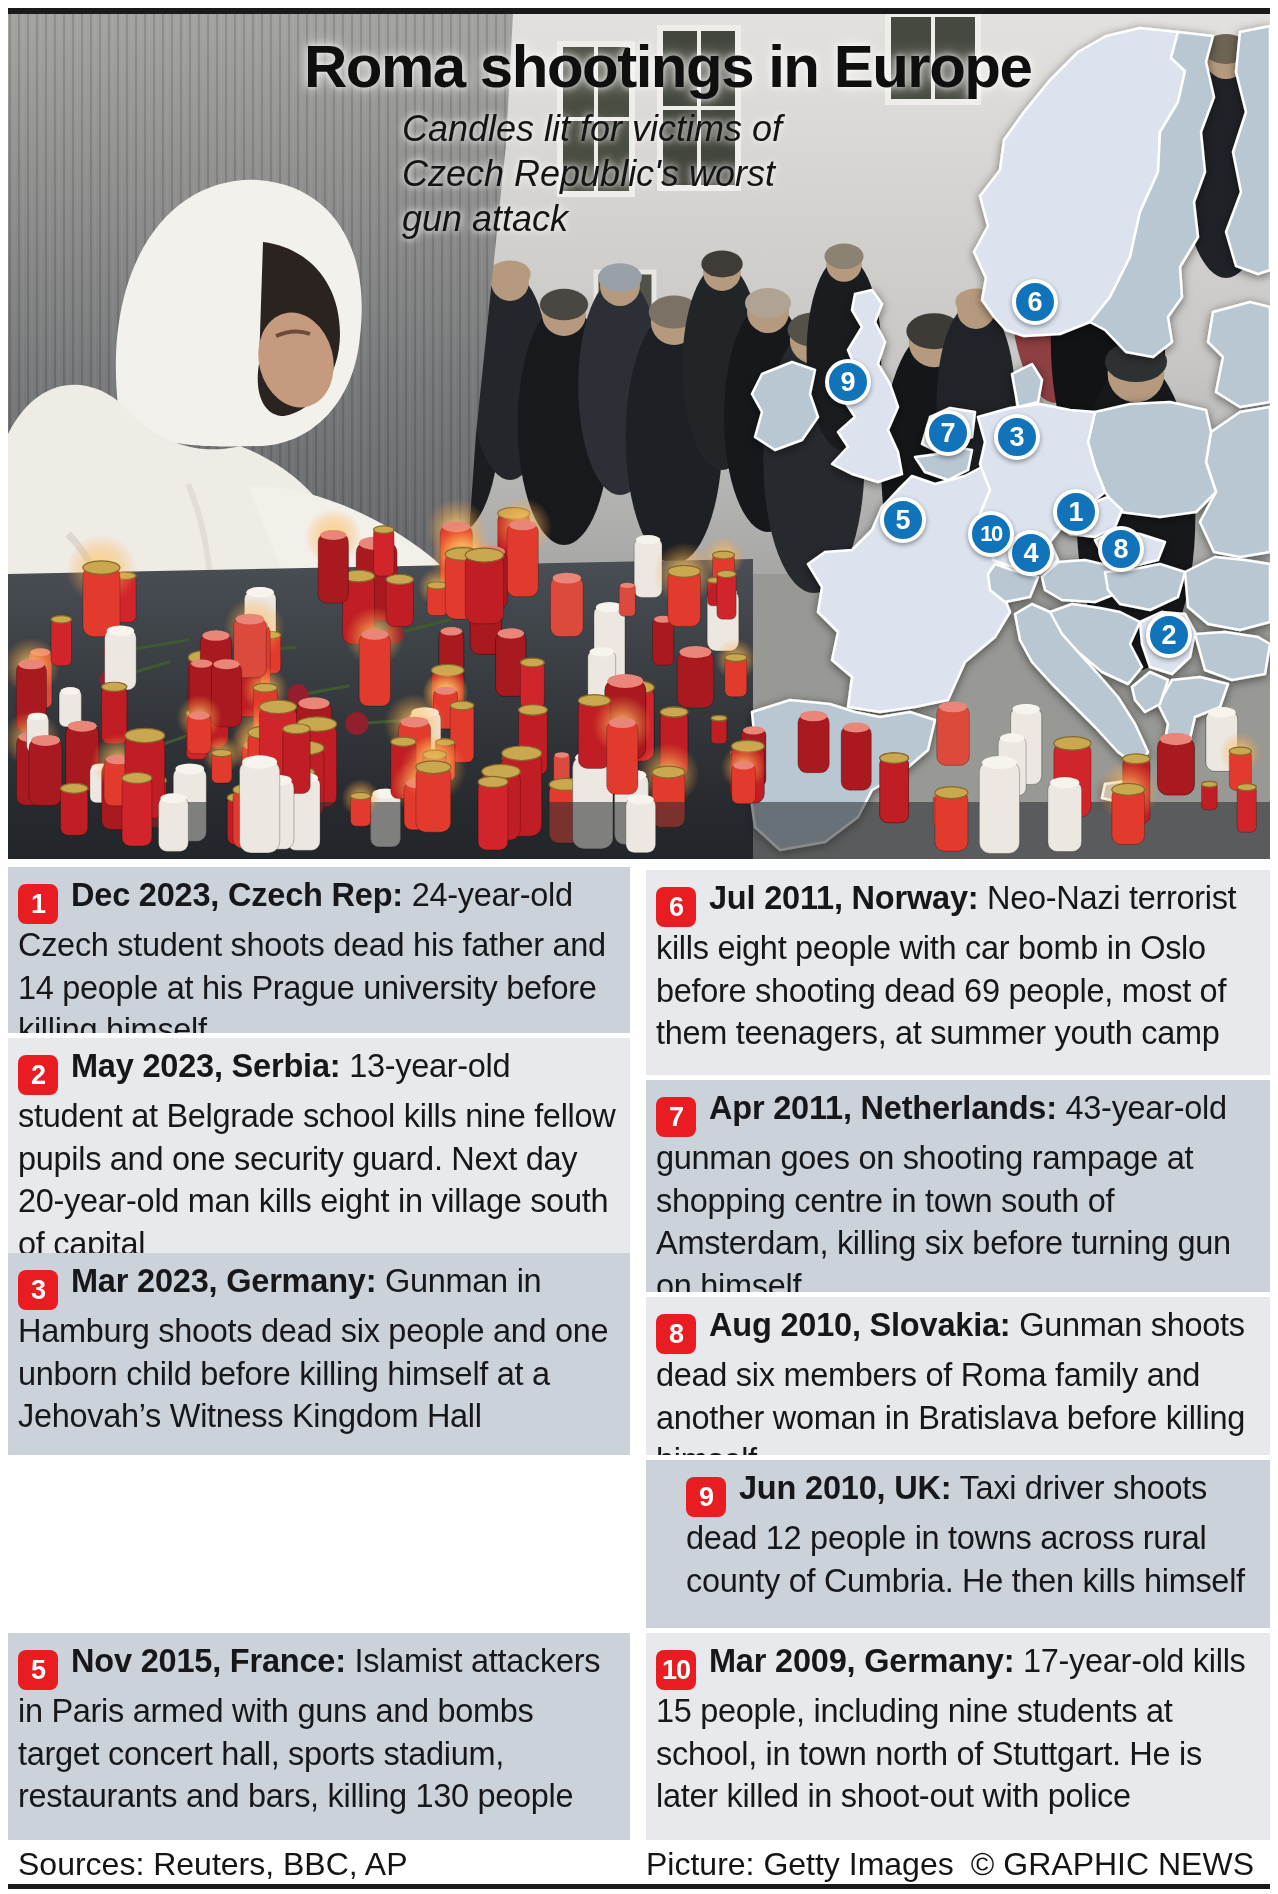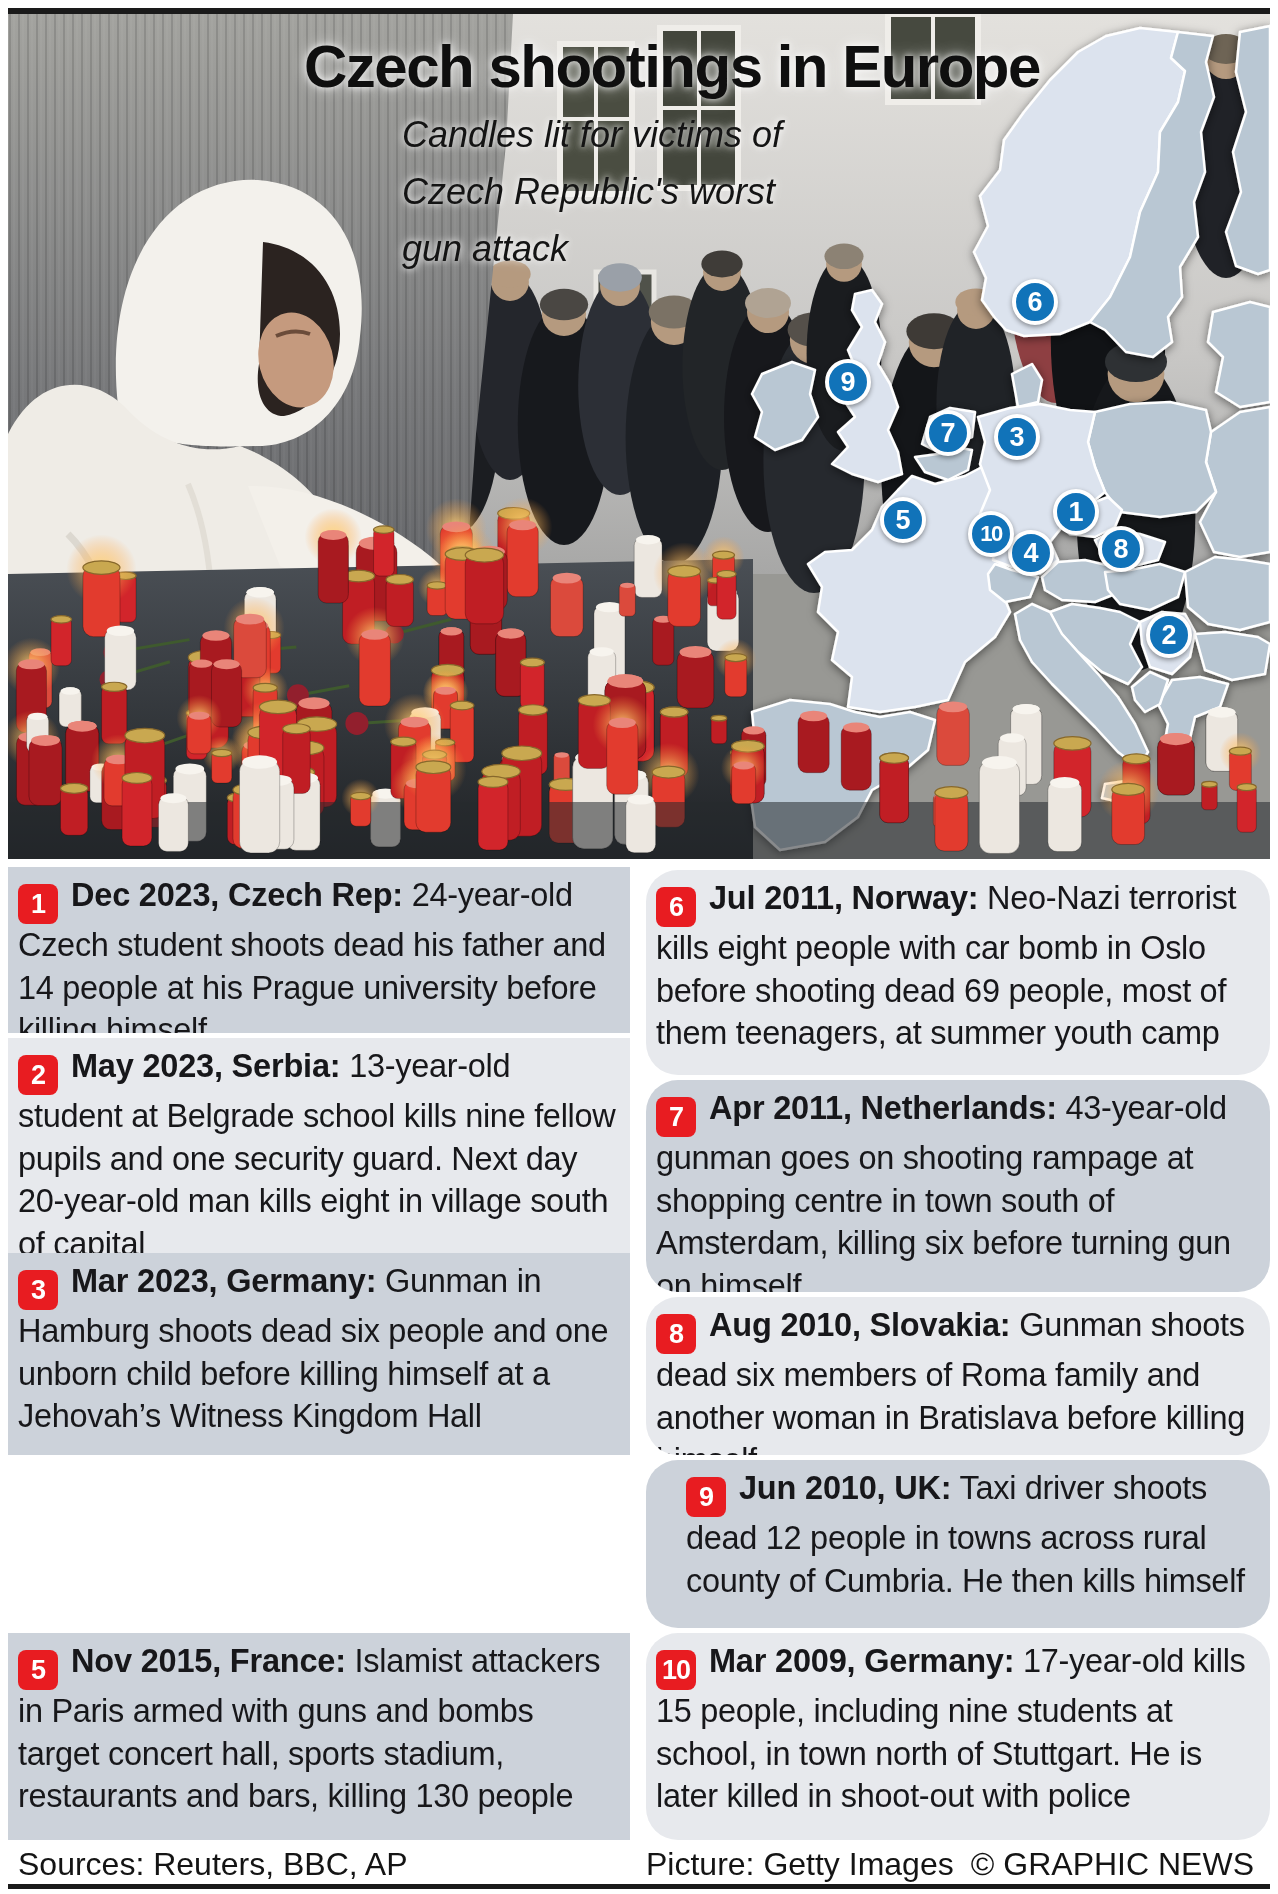--- a/index.html
+++ b/index.html
@@ -3,33 +3,33 @@
 <meta charset="utf-8">
 <style>
   html,body{margin:0;padding:0;background:#fff;}
   .page{position:relative;width:1278px;height:1894px;background:#fff;overflow:hidden;
         font-family:"Liberation Sans","DejaVu Sans",sans-serif;color:#17171a;}
   .top-rule{position:absolute;left:8px;top:8px;width:1262px;height:6px;background:#1a1a1a;}
   .photo{position:absolute;left:8px;top:14px;width:1262px;height:845px;overflow:hidden;background:#989894;}
   .scene{position:absolute;left:0;top:0;}
   .headline{position:absolute;left:296px;top:18px;font-size:60px;font-weight:bold;letter-spacing:-1.5px;color:#0f0f0f;
             text-shadow:0 0 7px rgba(255,255,255,.9),0 0 16px rgba(255,255,255,.65);white-space:nowrap;}
-  .subhead{position:absolute;left:394px;top:92px;font-size:36px;font-style:italic;line-height:57px;color:#141414;
+  .subhead{position:absolute;left:394px;top:92px;font-size:36px;font-style:italic;line-height:45px;color:#141414;
            white-space:pre-line;text-shadow:0 0 6px rgba(255,255,255,.85),0 0 12px rgba(255,255,255,.55);}
   .marker{position:absolute;width:38px;height:38px;margin:-23px 0 0 -23px;background:#1173b9;border:4px solid #fff;
           border-radius:50%;color:#fff;font-weight:bold;font-size:27px;line-height:38px;text-align:center;
           box-shadow:0 2px 5px rgba(0,0,0,.4);}
   .marker.wide{font-size:22px;letter-spacing:-1.5px;}
   .block{position:absolute;box-sizing:border-box;padding:7px 12px 6px 10px;font-size:32.5px;line-height:42.5px;
          letter-spacing:-0.3px;overflow:hidden;}
   .block b{letter-spacing:-0.2px;}
   .gray{background:#ccd2da;}
   .light{background:#e7e9ed;}
   .col-l{left:8px;width:622px;}
-  .col-r{left:646px;width:624px;border-radius:32px;}
+  .col-r{left:646px;width:624px;}
   .badge{display:inline-block;min-width:40px;height:40px;box-sizing:border-box;padding:0 3px;border-radius:8px;
          background:#e81c21;color:#fff;font-weight:bold;font-size:27px;line-height:40px;text-align:center;
          vertical-align:-7px;margin-right:13px;letter-spacing:-1px;}
   .footer-text{position:absolute;top:1846px;font-size:32px;color:#141414;white-space:nowrap;}
   .f-sources{left:18px;}
   .f-picture{left:646px;}
   .f-credit{right:24px;}
   .bottom-rule{position:absolute;left:8px;top:1884px;width:1262px;height:5px;background:#1a1a1a;}
 </style>
 </head>
@@ -552,21 +552,21 @@
         <div class="marker" style="left: 1009px; top: 423px; background: rgb(17, 115, 185);">3</div>
         <div class="marker" style="left: 1023px; top: 539px; background: rgb(17, 115, 185);">4</div>
         <div class="marker" style="left: 895px; top: 506px; background: rgb(17, 115, 185);">5</div>
         <div class="marker" style="left: 1027px; top: 288px; background: rgb(17, 115, 185);">6</div>
         <div class="marker" style="left: 940px; top: 419px; background: rgb(17, 115, 185);">7</div>
         <div class="marker" style="left: 1113px; top: 535px; background: rgb(17, 115, 185);">8</div>
         <div class="marker" style="left: 840px; top: 368px; background: rgb(17, 115, 185);">9</div>
         <div class="marker wide" style="left: 983px; top: 520px; background: rgb(17, 115, 185);">10</div>
       </div>
 
-    <div class="headline">Czech shootings in Europe</div>
+    <div class="headline">Roma shootings in Europe</div>
     <div class="subhead">Candles lit for victims of
 Czech Republic's worst
 gun attack</div>
   </div>
 
   <div class="block gray col-l" style="top:867px;height:166px;">
     <span class="badge">1</span><b>Dec 2023, Czech Rep:</b> <span>24-year-old Czech student shoots dead his father and 14 people at his Prague university before killing himself</span>
   </div>
   <div class="block light col-l" style="top:1038px;height:270px;">
     <span class="badge">2</span><b>May 2023, Serbia:</b> <span>13-year-old student at Belgrade school kills nine fellow pupils and one security guard. Next day 20-year-old man kills eight in village south of capital</span>

